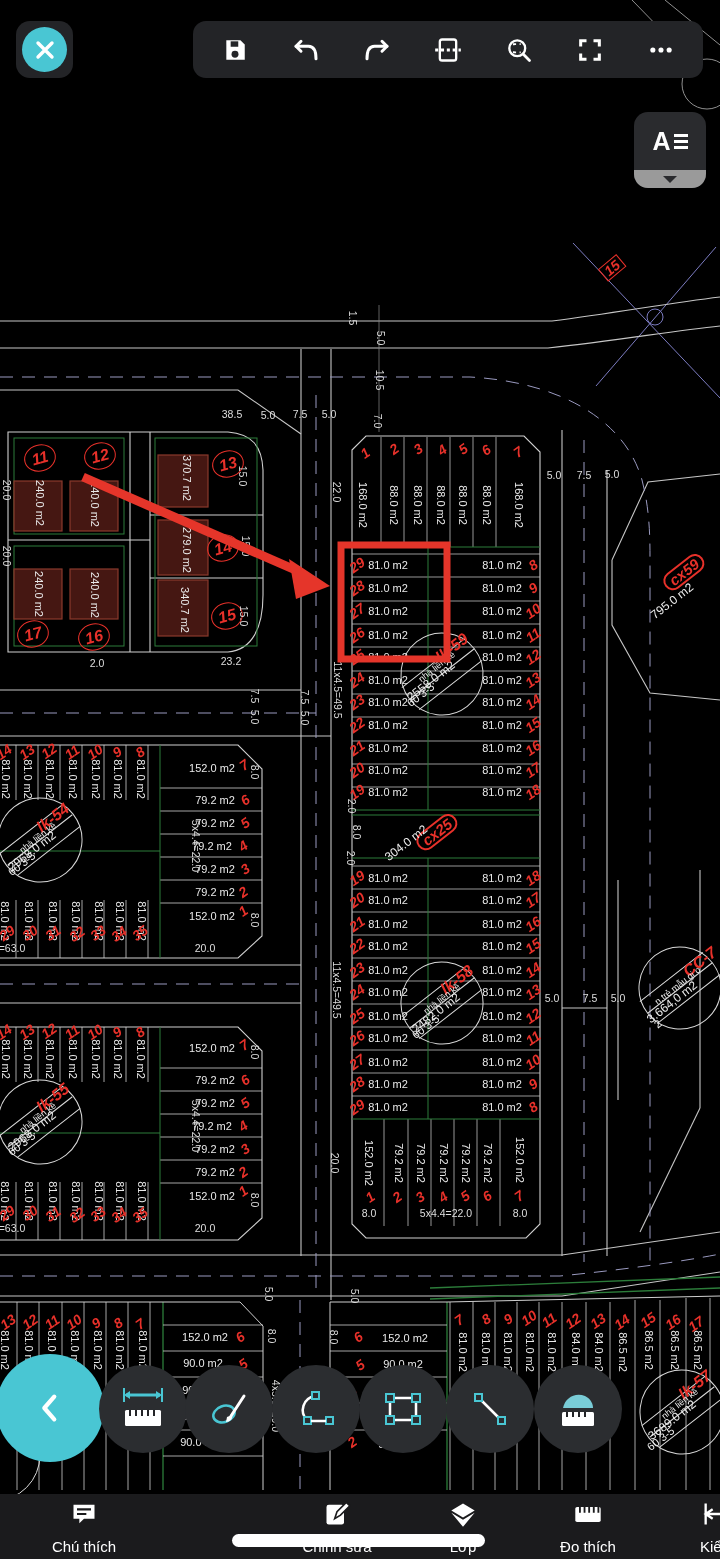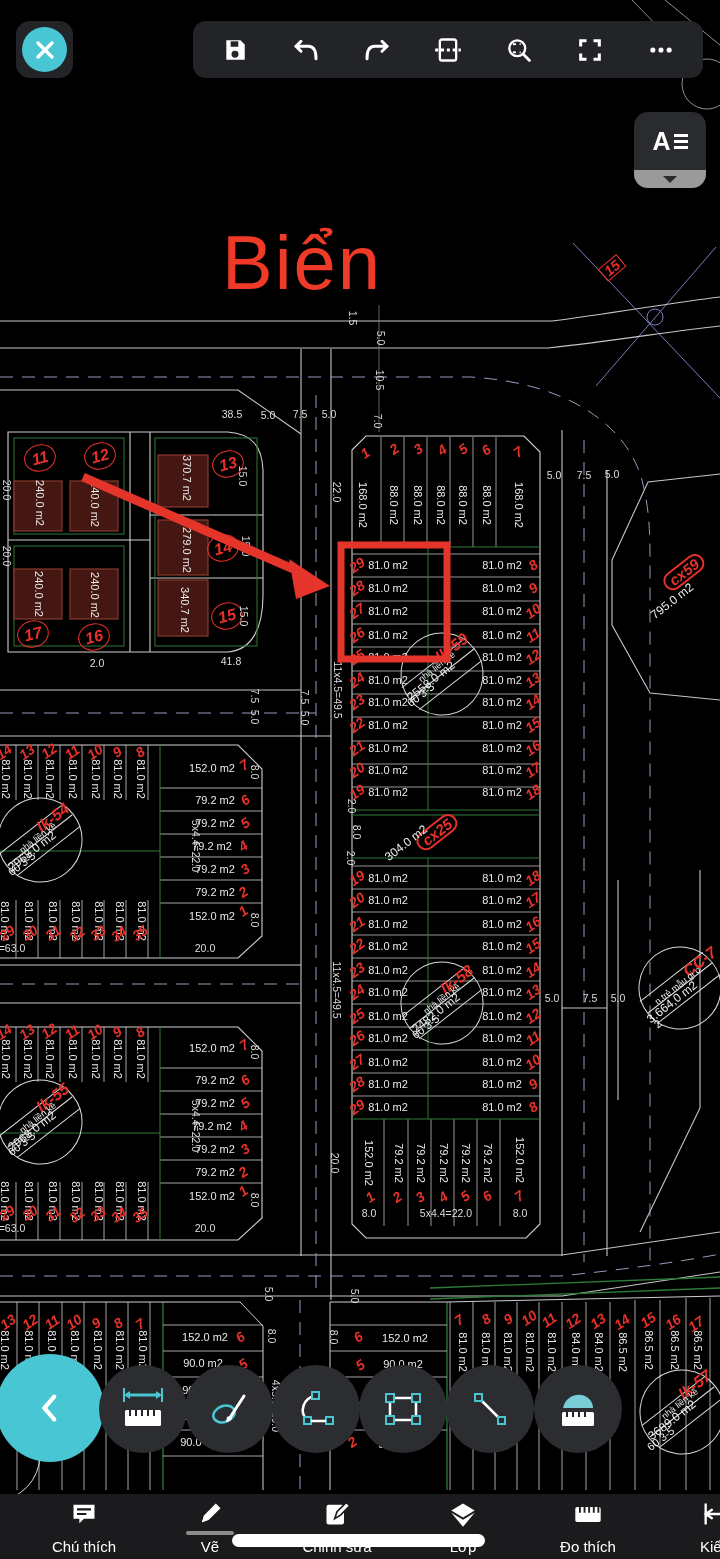--- a/index.html
+++ b/index.html
@@ -243,21 +243,21 @@
       <div class="lbl a" style="left: 94px; top: 595px; transform: translate(-50%, -50%) rotate(90deg);">240.0 m2</div>
       <div class="lbl a" style="left: 186px; top: 478px; transform: translate(-50%, -50%) rotate(90deg);">370.7 m2</div>
       <div class="lbl a" style="left: 186px; top: 550px; transform: translate(-50%, -50%) rotate(90deg);">279.0 m2</div>
       <div class="lbl a" style="left: 184px; top: 610px; transform: translate(-50%, -50%) rotate(90deg);">340.7 m2</div>
       <div class="lbl d" style="left: 7px; top: 490px; transform: translate(-50%, -50%) rotate(90deg);">20.0</div>
       <div class="lbl d" style="left: 7px; top: 556px; transform: translate(-50%, -50%) rotate(90deg);">20.0</div>
       <div class="lbl d" style="left: 243px; top: 476px; transform: translate(-50%, -50%) rotate(90deg);">15.0</div>
       <div class="lbl d" style="left: 246px; top: 546px; transform: translate(-50%, -50%) rotate(90deg);">15.0</div>
       <div class="lbl d" style="left: 244px; top: 616px; transform: translate(-50%, -50%) rotate(90deg);">15.0</div>
       <div class="lbl d" style="left: 97px; top: 663px; transform: translate(-50%, -50%) rotate(0deg);">2.0</div>
-      <div class="lbl d" style="left: 231px; top: 661px; transform: translate(-50%, -50%) rotate(0deg);">41.8</div>
+      <div class="lbl d" style="left: 231px; top: 661px; transform: translate(-50%, -50%) rotate(0deg);">23.2</div>
       <div class="lbl n" style="left: 365px; top: 453px; transform: translate(-50%, -50%) rotate(-35deg);">1</div>
       <div class="lbl n" style="left: 394px; top: 449px; transform: translate(-50%, -50%) rotate(-35deg);">2</div>
       <div class="lbl n" style="left: 418px; top: 449px; transform: translate(-50%, -50%) rotate(-35deg);">3</div>
       <div class="lbl n" style="left: 442px; top: 450px; transform: translate(-50%, -50%) rotate(-35deg);">4</div>
       <div class="lbl n" style="left: 463px; top: 449px; transform: translate(-50%, -50%) rotate(-35deg);">5</div>
       <div class="lbl n" style="left: 486px; top: 450px; transform: translate(-50%, -50%) rotate(-35deg);">6</div>
       <div class="lbl n" style="left: 518px; top: 452px; transform: translate(-50%, -50%) rotate(-35deg);">7</div>
       <div class="lbl a" style="left: 362px; top: 505px; transform: translate(-50%, -50%) rotate(90deg);">168.0 m2</div>
       <div class="lbl a" style="left: 393px; top: 505px; transform: translate(-50%, -50%) rotate(90deg);">88.0 m2</div>
       <div class="lbl a" style="left: 417px; top: 505px; transform: translate(-50%, -50%) rotate(90deg);">88.0 m2</div>
@@ -569,21 +569,20 @@
       <div class="lbl blkw" style="left: 661px; top: 1439px; font-size: 11px; transform: translate(-50%, -50%) rotate(-38deg);">60 3-5</div>
     </div>
 
   <svg class="abs" width="720" height="1559" viewBox="0 0 720 1559" style="left:0;top:0">
     <g>
       <line x1="83" y1="477" x2="300" y2="572" stroke="#e5352a" stroke-width="9"></line>
       <polygon points="330,586 289,559 296,599" fill="#e5352a"></polygon>
     </g>
     <rect x="341" y="545" width="106" height="114" fill="none" stroke="#e5352a" stroke-width="7"></rect>
   </svg>
-  <div id="bien">Biển</div>
 
   <div class="closebtn">
     <div class="closecirc">
       <svg width="22" height="22" viewBox="0 0 22 22">
           <path d="M4,4 L18,18 M18,4 L4,18" stroke="#fff" stroke-width="3.4" stroke-linecap="round"></path>
         </svg>
     </div>
   </div>
 
   <div class="topbar">
@@ -705,30 +704,20 @@
   <div class="tabbar">
     <div class="tab" style="left:29px">
       <div class="tabicon">
         <svg width="28" height="28" viewBox="0 0 24 24">
             <path d="M3,4 h18 v12 h-9 l-4,4 v-4 h-5 z" fill="#fff"></path>
             <path d="M6,8 h12 M6,12 h8" stroke="#1b1b1d" stroke-width="1.8"></path>
           </svg>
       </div>
       <div class="tablabel">Chú thích</div>
     </div>
-    <div class="tab" style="left:155px">
-      <div class="tabicon">
-        <svg width="28" height="28" viewBox="0 0 24 24">
-            <path d="M5,19 L7,13 L17,3 L21,7 L11,17 Z" fill="#fff"></path>
-            <path d="M5,19 L7,13 L11,17 Z" fill="#fff"></path>
-          </svg>
-      </div>
-      <div class="underline"></div>
-      <div class="tablabel" style="margin-top:3px">Vẽ</div>
-    </div>
     <div class="tab" style="left:282px">
       <div class="tabicon">
         <svg width="28" height="28" viewBox="0 0 24 24">
             <rect x="3" y="4" width="15" height="17" rx="2" fill="#fff"></rect>
             <path d="M10,16 L12,10 L20,2 L23,5 L15,13 Z" fill="#fff" stroke="#1b1b1d" stroke-width="1.4"></path>
           </svg>
       </div>
       <div class="tablabel">Chỉnh sửa</div>
     </div>
     <div class="tab" style="left:408px">

